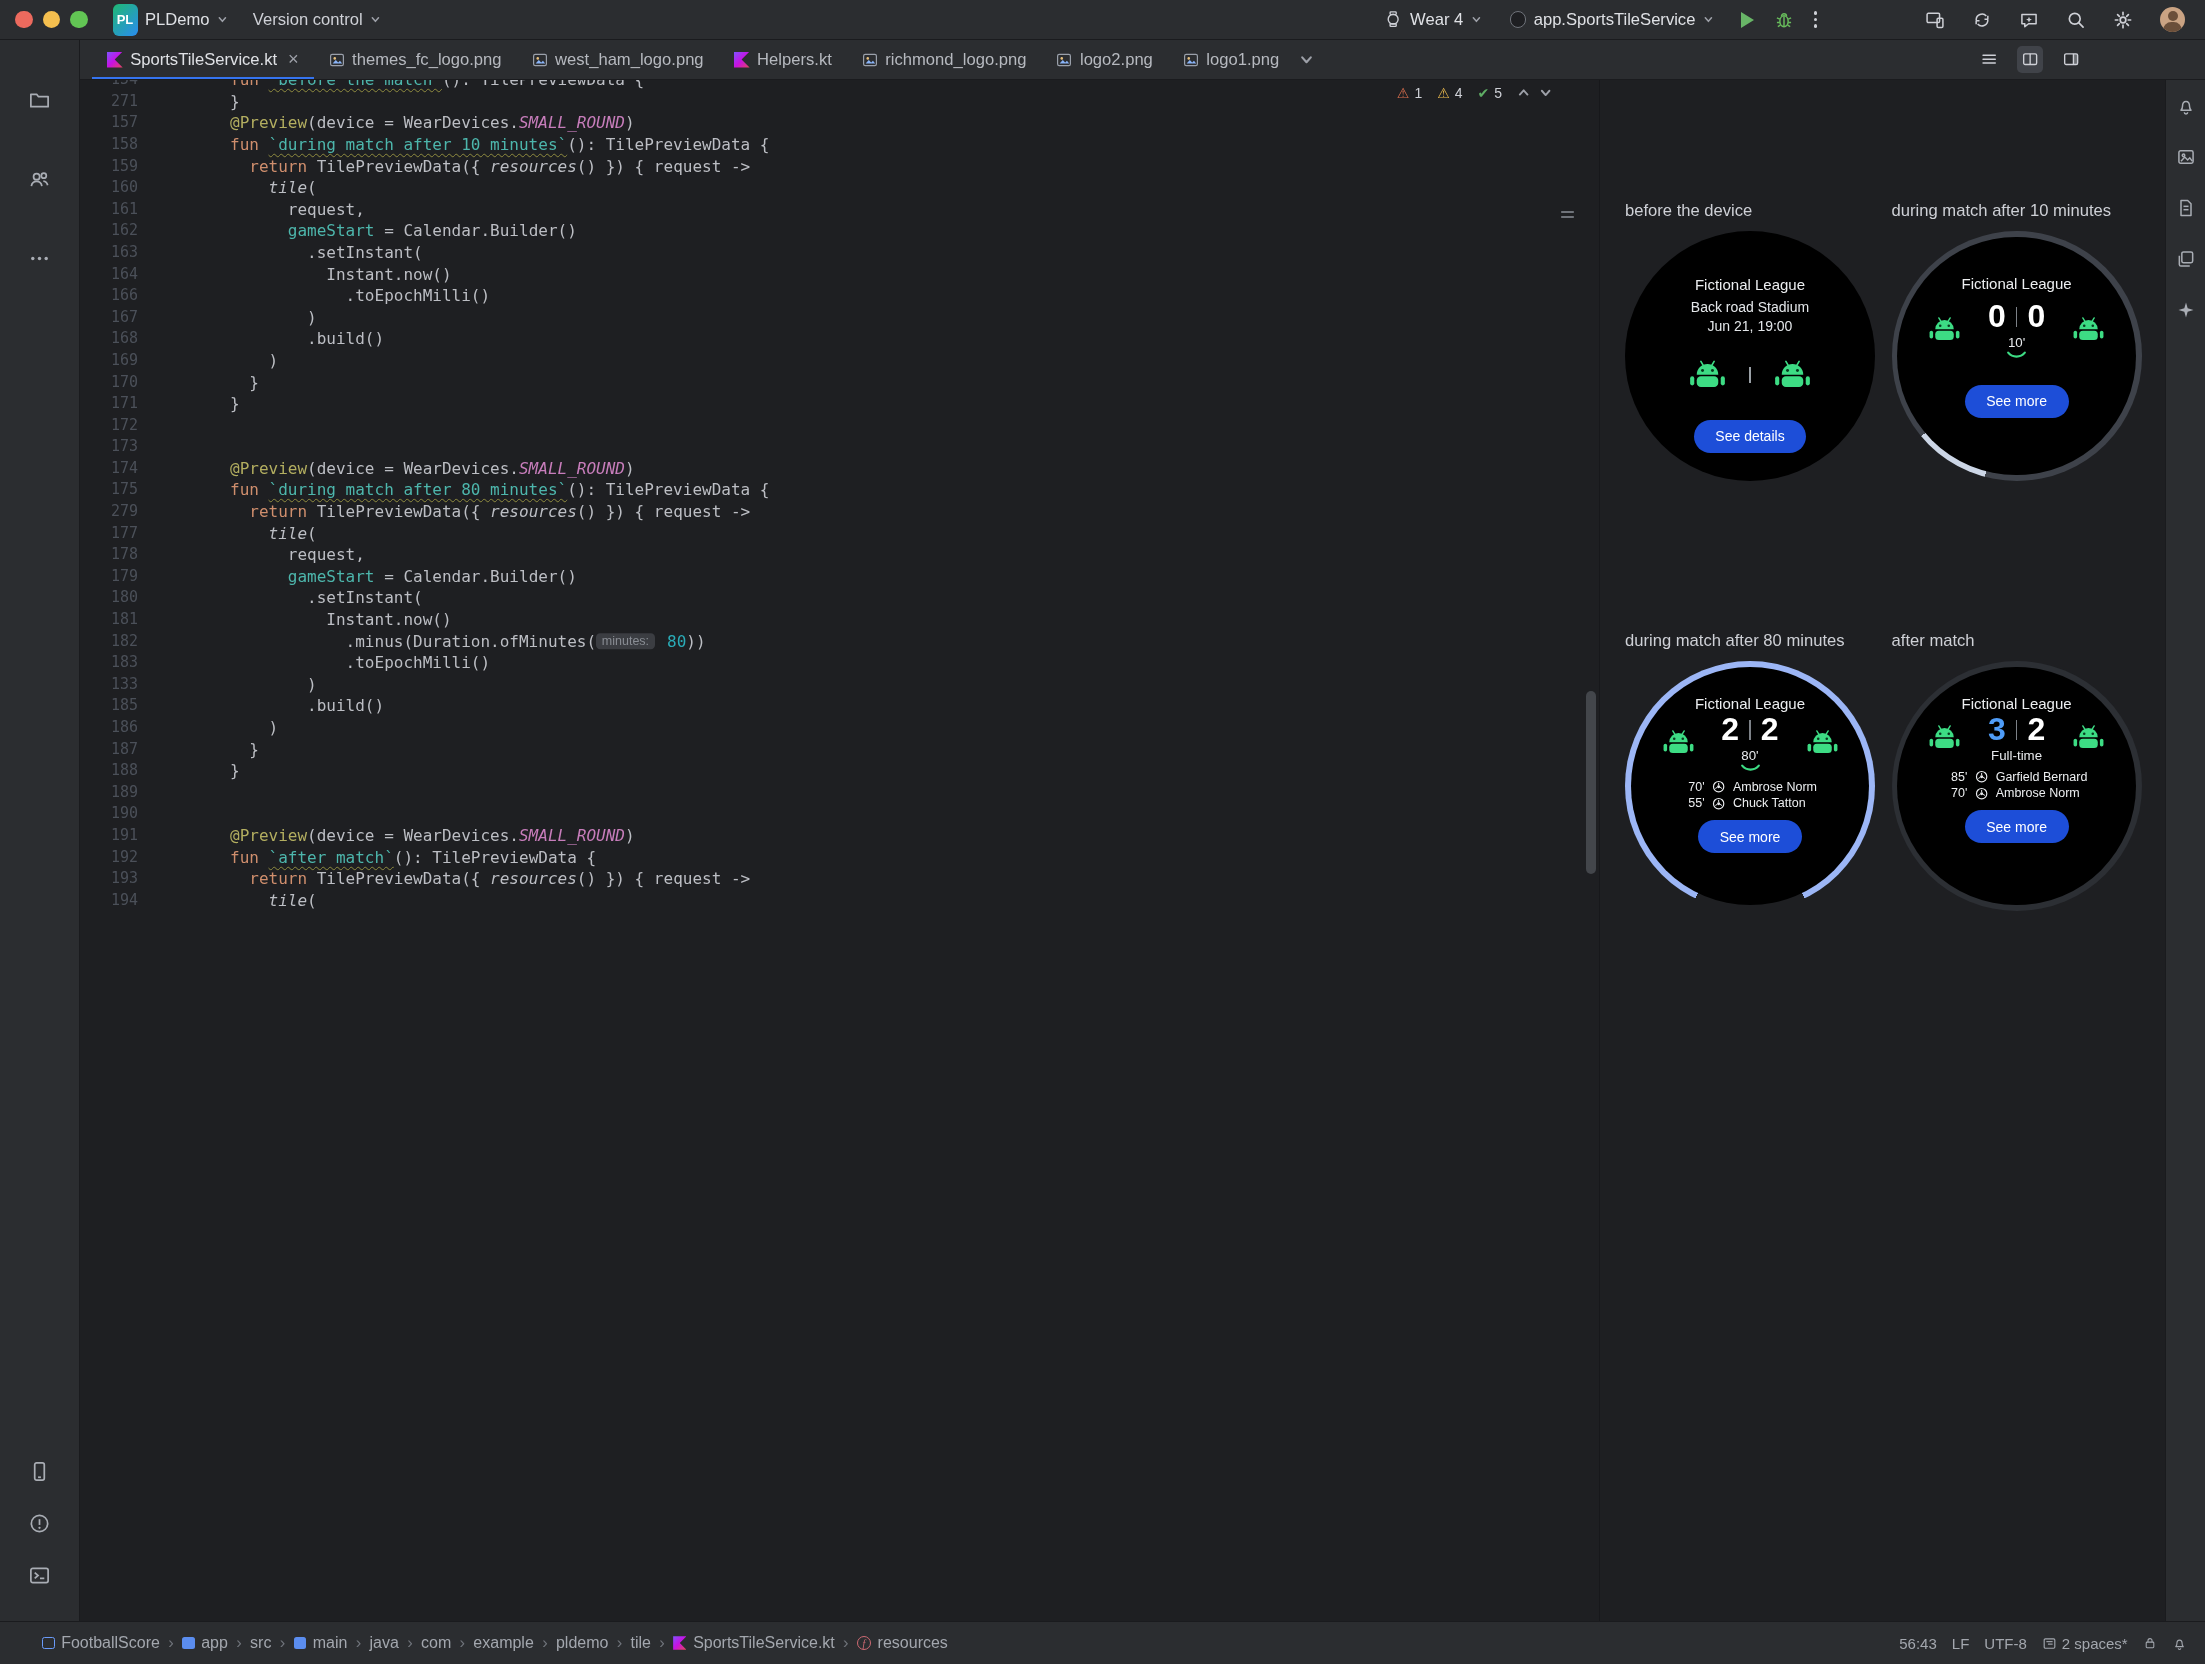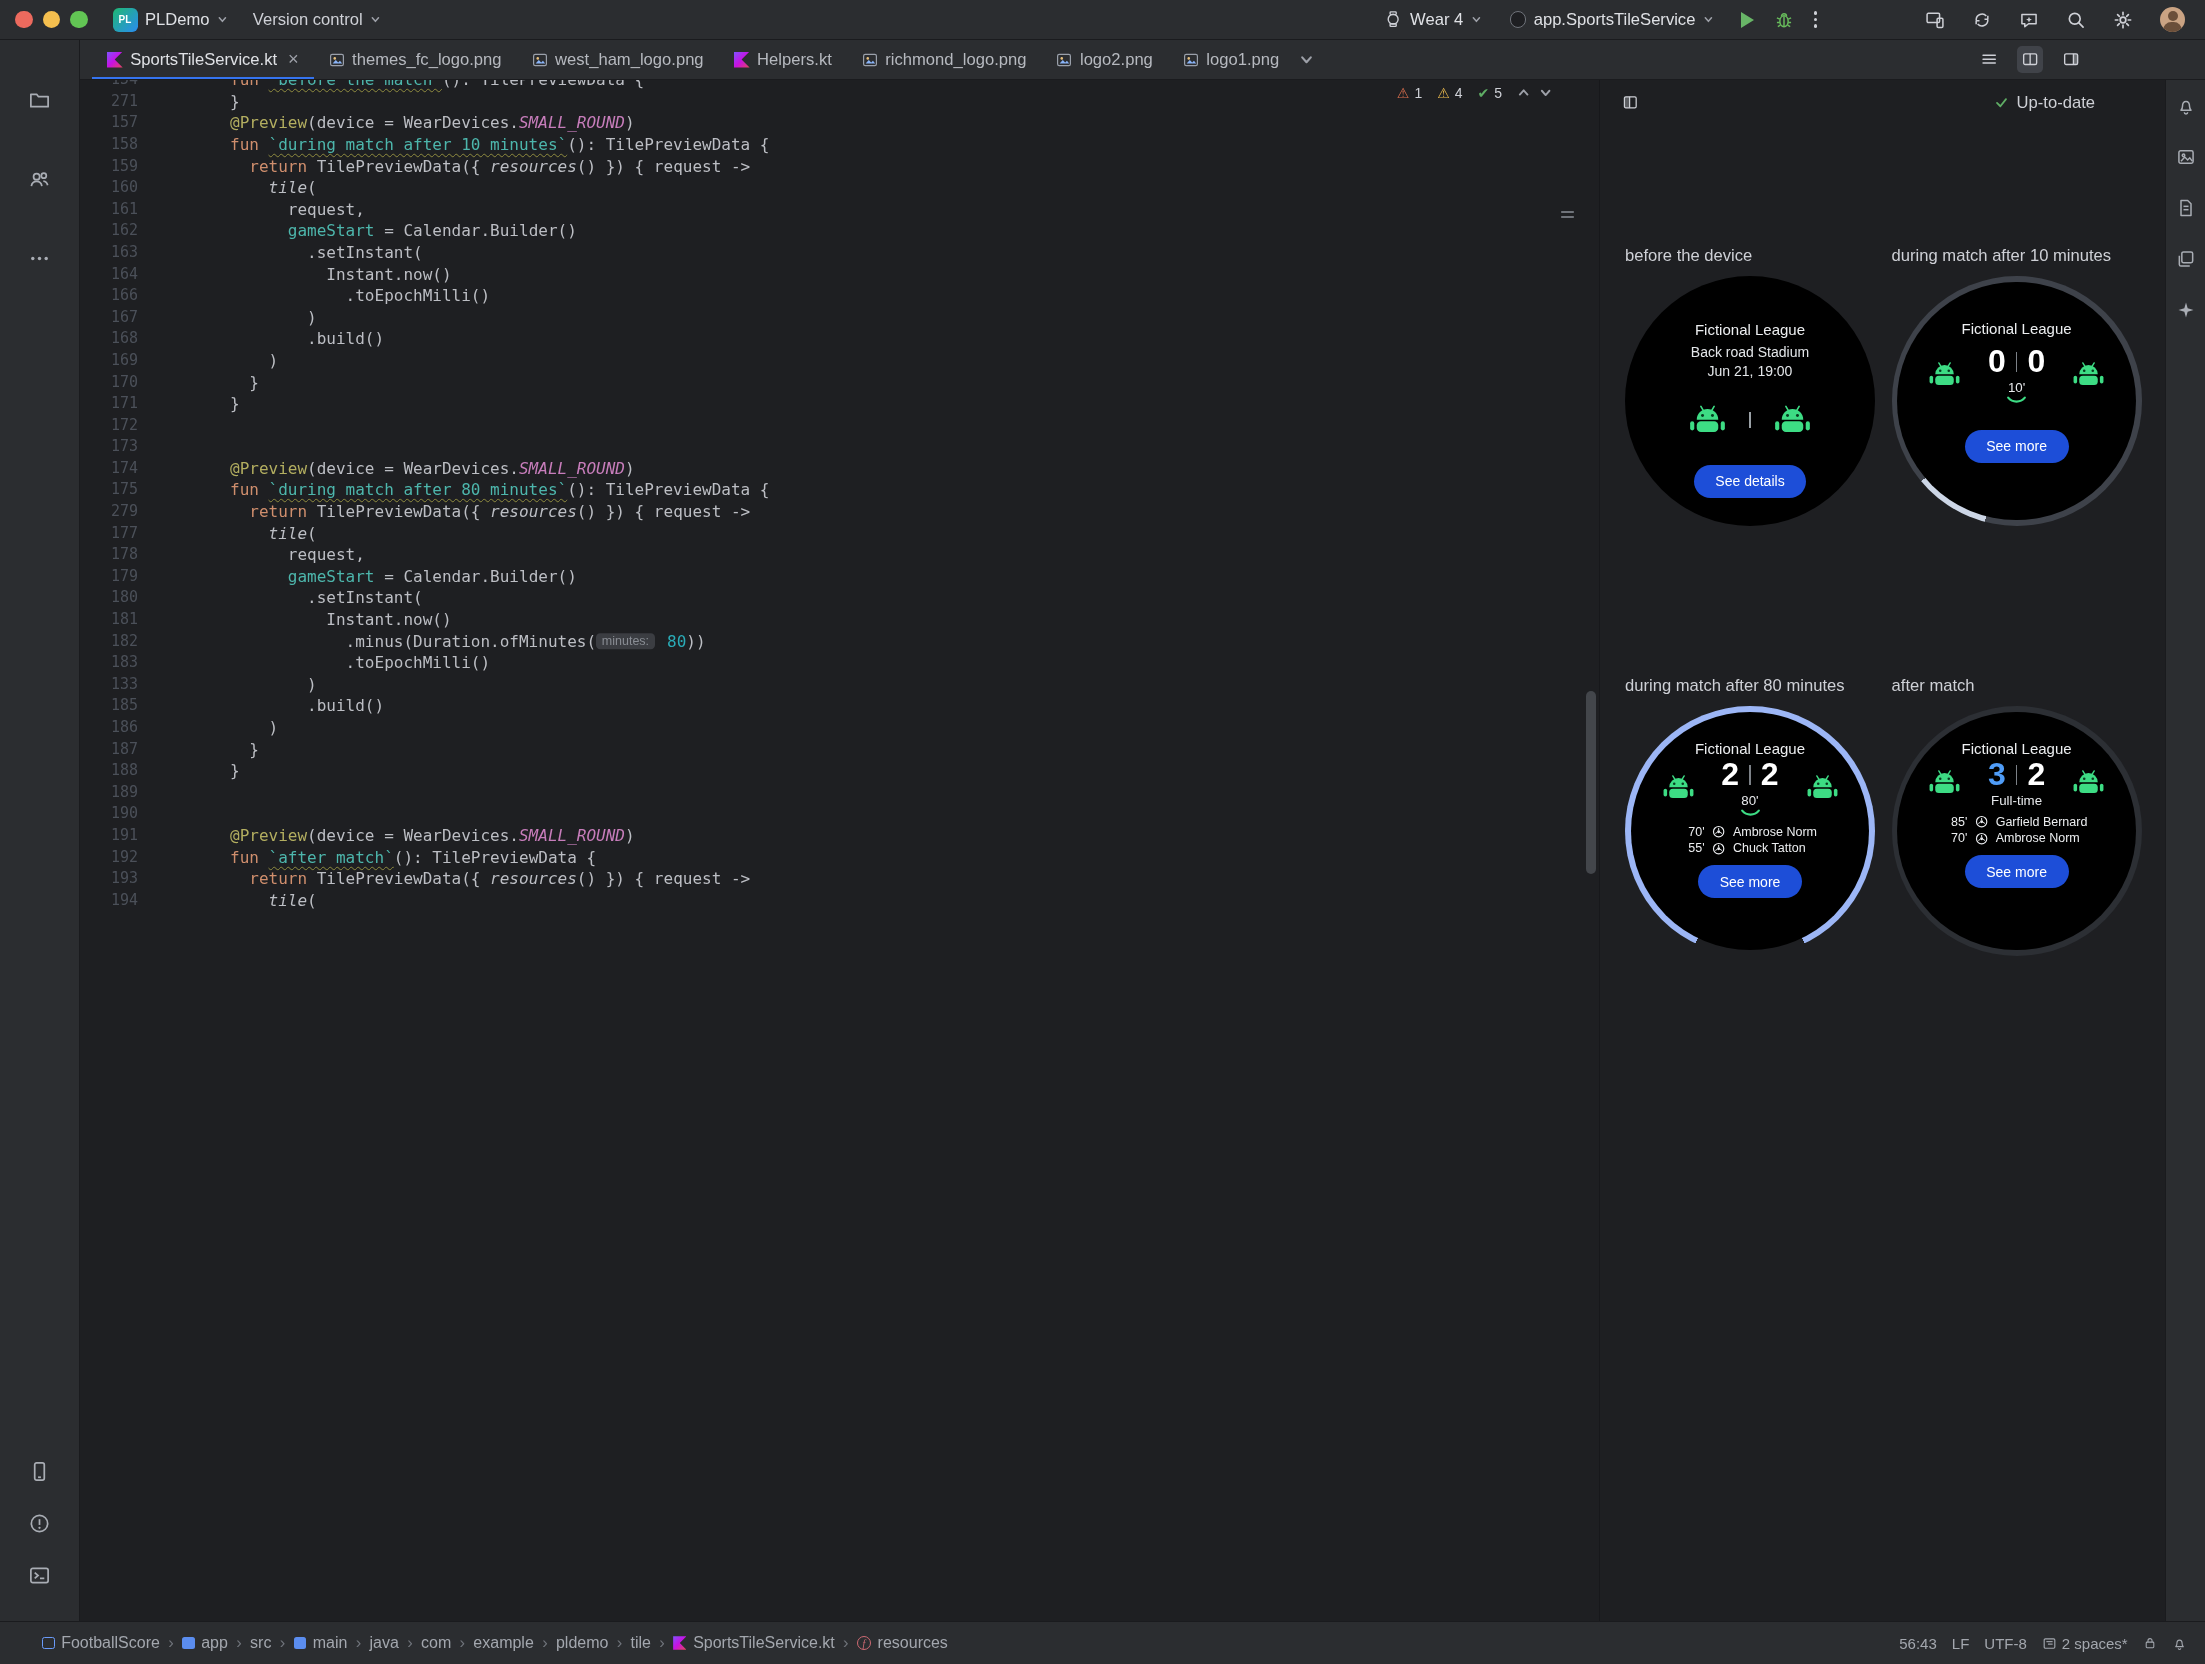--- a/index.html
+++ b/index.html
@@ -7,22 +7,22 @@
   font-family:"Liberation Sans","DejaVu Sans",sans-serif;color:#dfe1e5;}
 .app{width:2205px;height:1664px;display:flex;flex-direction:column}
 
 
 .titlebar{height:40px;flex:none;background:#2b2d30;border-bottom:0.8px solid #1a1b1e;
   display:flex;align-items:center;padding:0 15px;font-size:16.6px}
 .traffic{display:flex;gap:10px;margin-right:25px}
 .tl{width:17.5px;height:17.5px;border-radius:50%}
 .tl.red{background:#ec6a5e}.tl.yel{background:#f5bf4f}.tl.grn{background:#62c554}
 .tb-btn{display:flex;align-items:center;gap:7.5px;color:#dfe1e5;cursor:default}
-.badge{width:25px;height:24px;border-radius:5.8px;background:linear-gradient(135deg,#1fb873,#2a8cf0);
-  color:#fff;font-weight:bold;font-size:10px;display:flex;align-items:center;justify-content:center}
+.badge{width:25px;height:32px;border-radius:5.8px;background:linear-gradient(135deg,#1fb873,#2a8cf0);
+  color:#fff;font-weight:bold;font-size:13px;display:flex;align-items:center;justify-content:center}
 .muted{color:#ced0d6}
 .caret{width:10.8px;height:10.8px;flex:none}
 .caret polyline{fill:none;stroke:#9da0a8;stroke-width:2;stroke-linecap:round;stroke-linejoin:round}
 .icn{display:inline-flex;align-items:center;justify-content:center;color:#ced0d6}
 .icn svg{display:block}
 .play-icon{width:0;height:0;border-left:13.3px solid #68b567;border-top:8.3px solid transparent;border-bottom:8.3px solid transparent}
 .kebab{display:flex;flex-direction:column;gap:3.3px}
 .kebab i{width:3.3px;height:3.3px;border-radius:50%;background:#ced0d6}
 .tb-right{display:flex;align-items:center;gap:27px;margin-left:108px;margin-right:5px}
 .avatar{width:25px;height:25px;border-radius:50%;overflow:hidden;background:#caa383;position:relative}
@@ -575,35 +575,20 @@
             </span>
           </div>
           <div class="float-handle">
               <i></i>
               <i></i>
             </div>
           <div class="scroll-thumb"></div>
         </div>
 
         <div class="preview-panel">
-          <div class="panel-header">
-            <span class="icn">
-              <svg width="16.6" height="16.6" viewBox="0 0 24 24" fill="none" stroke="#ced0d6" stroke-width="1.8">
-                <rect x="3.5" y="4" width="17" height="16" rx="2"></rect>
-                  <line x1="11" y1="4" x2="11" y2="20"></line>
-                  <rect x="3.5" y="4" width="7.5" height="16" fill="#ced0d6" opacity="0.35" stroke="none"></rect>
-              </svg>
-            </span>
-            <span class="uptodate">
-              <svg width="15" height="15" viewBox="0 0 20 20">
-                  <polyline points="4,10.5 8.5,15 16,5.5" fill="none" stroke="#5fad65" stroke-width="2.4" stroke-linecap="round" stroke-linejoin="round"></polyline>
-                </svg>
-              <span>Up-to-date</span>
-            </span>
-          </div>
           <div id="tiles" class="tiles-grid">
               <div class="tile-cell">
                 <div class="tile-label">before the device</div>
                 <div class="tile-circle ring-none">
                   <div class="tile-face v-info">
                     <div class="tile-league">Fictional League</div>
                     <div class="tile-sub">Back road Stadium</div>
                     <div class="tile-sub">Jun 21, 19:00</div>
                     <div class="tile-droids">
                       <svg viewBox="0 0 52 42" width="43" height="35">

